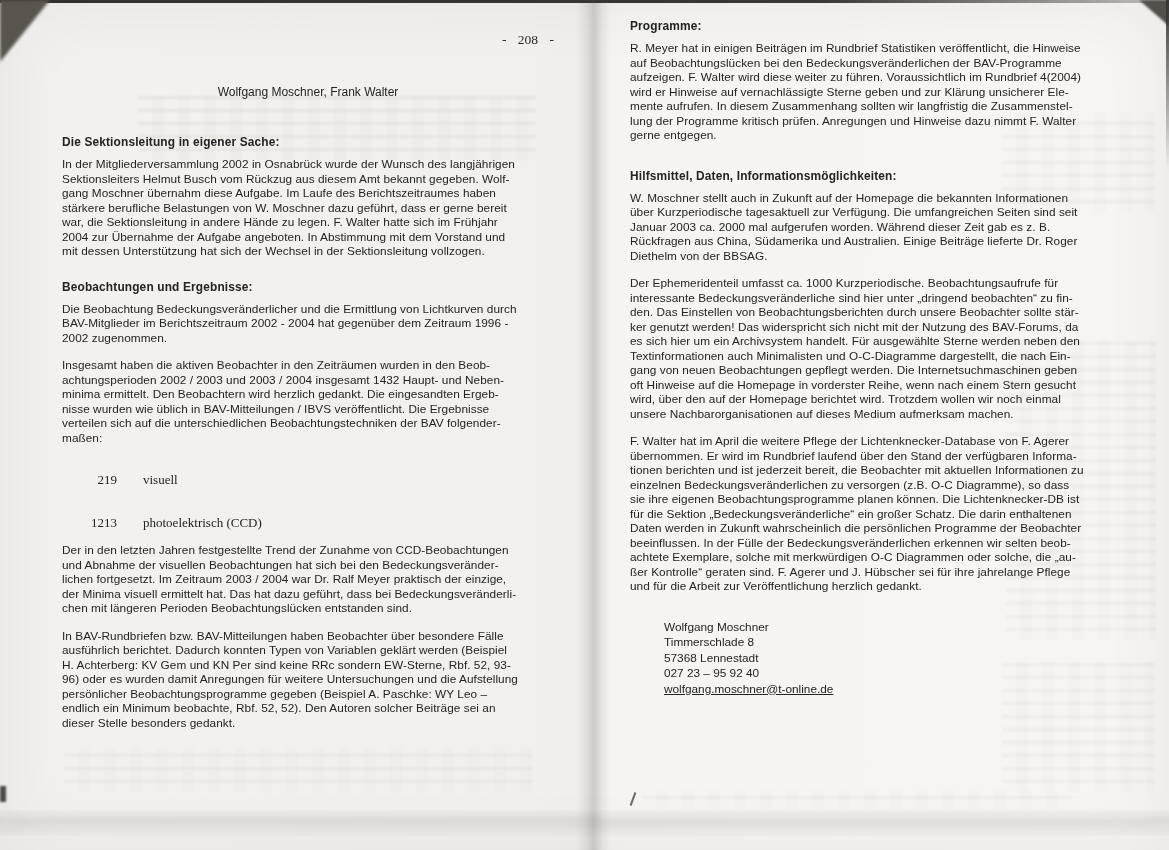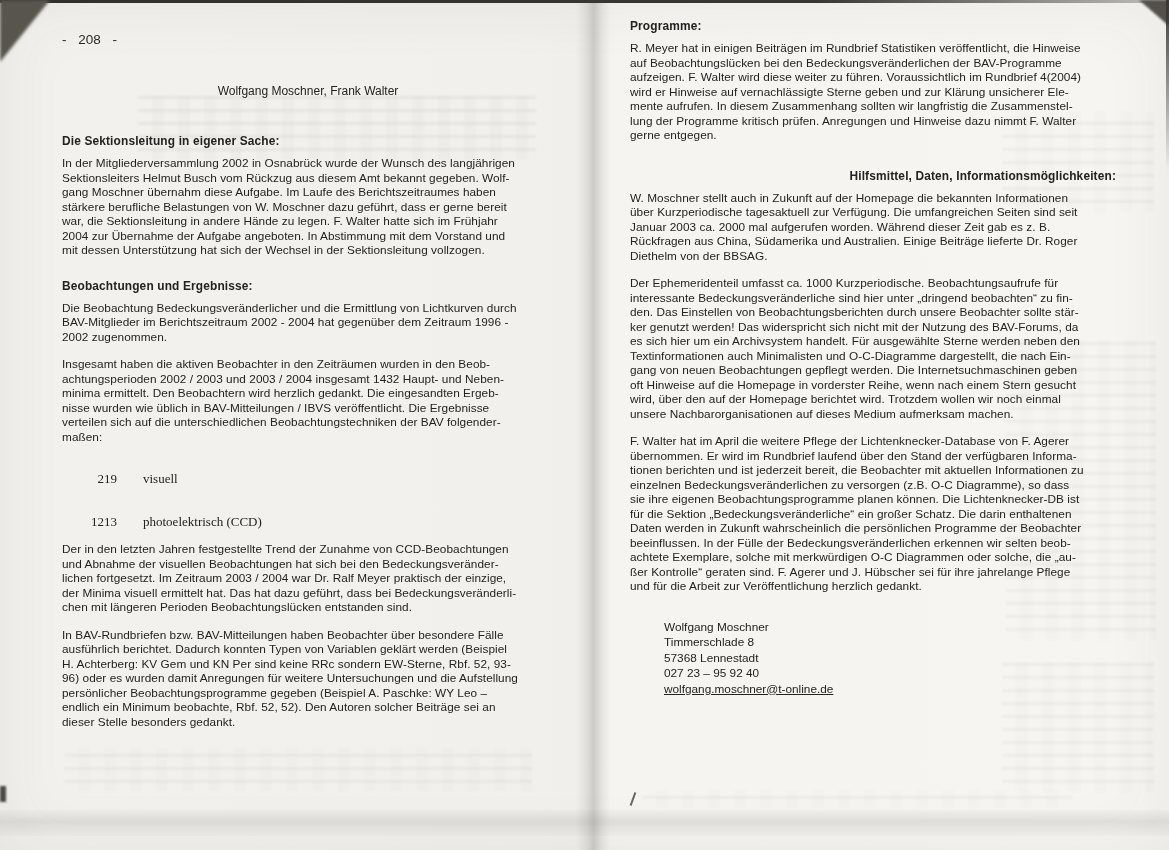--- a/index.html
+++ b/index.html
@@ -46,34 +46,34 @@
   .ghost-r1 { left: 1002px; top: 112px; width: 152px; height: 100px; opacity: 0.42; }
   .ghost-r2 { left: 1006px; top: 340px; width: 150px; height: 300px; opacity: 0.40; }
   .ghost-r3 { left: 1002px; top: 662px; width: 152px; height: 130px; opacity: 0.40; }
   .ghost-c1 { left: 642px;  top: 790px; width: 430px; height: 18px;  opacity: 0.35; }
 
   
   .page { position: absolute; top: 0; }
   .page-left  { left: 62px;  width: 492px; }
   .page-right { left: 630px; width: 486px; }
 
-  .page-number { font-family: Liberation Sans, sans-serif; font-size: 13.5px;
-    text-align: left; word-spacing: 8px; color: #2b2b2b; }
+  .page-number { font-family: Liberation Serif, serif; font-size: 13.5px;
+    text-align: right; word-spacing: 8px; color: #2b2b2b; }
   .page-left  .page-number { padding-top: 32px; }
   .page-right .page-number { padding-top: 38px; }
 
   .title { font-size: 12.4px; font-weight: bold; text-align: center;
     margin: 26px 0 0 0; letter-spacing: 0.1px; }
   .authors { font-size: 12px; text-align: center; margin-top: 37px; }
 
   h2.sec { font-size: 11.9px; font-weight: bold; margin: 0; letter-spacing: 0.15px; }
   .page-left  h2.mt1 { margin-top: 36px; }
   .page-left  h2.mt2 { margin-top: 21px; }
   .page-right h2.mt1 { margin-top: 19px; }
-  .page-right h2.mt2 { margin-top: 26px; text-align: right; }
+  .page-right h2.mt2 { margin-top: 26px; }
 
   p.body-text { font-size: 11.8px; line-height: 14.5px; margin: 8px 0 0 0;
     white-space: pre-line; letter-spacing: 0.05px; }
   p.gap { margin-top: 13px; }
 
   .stats { margin-top: 10px; }
   .stat-row { font-size: 13px; line-height: 14.5px; margin-top: 28px; font-family: Liberation Serif, serif; }
   .stat-count { display: inline-block; width: 55px; text-align: right; margin-right: 26px; }
 
   .contacts { display: flex; margin-top: 26px; font-size: 11.8px; line-height: 15.5px; margin-left: 34px; }

